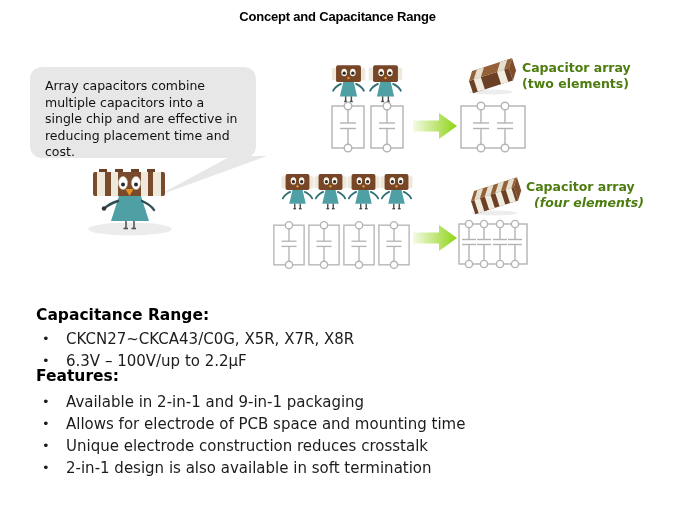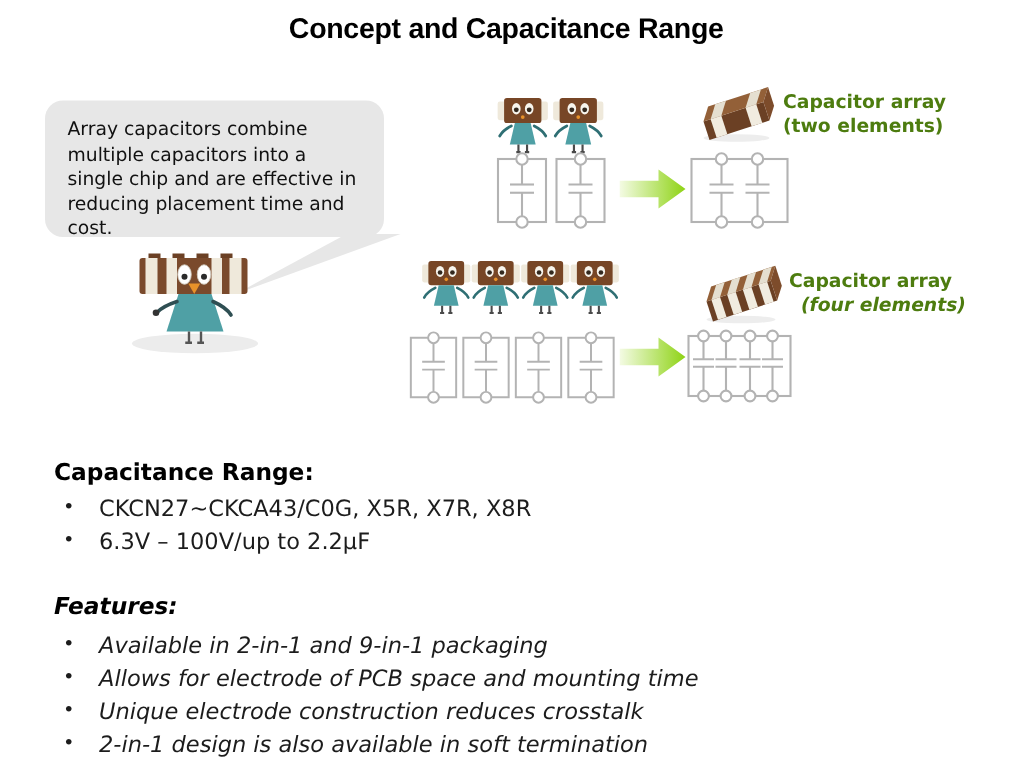--- a/index.html
+++ b/index.html
@@ -2,21 +2,21 @@
 <html><head>
 <meta charset="utf-8">
 <style>
   html,body{margin:0;padding:0;background:#fff;}
   .slide{
     position:relative;width:675px;height:506px;background:#ffffff;
     font-family:"DejaVu Sans",sans-serif;color:#1c1c1c;overflow:hidden;
   }
   .title{
     position:absolute;left:0;right:0;top:9px;margin:0;text-align:center;
-    font-family:"Liberation Sans",sans-serif;font-weight:bold;font-size:19px;
+    font-family:"Liberation Sans",sans-serif;font-weight:bold;font-size:13px;
     letter-spacing:-0.2px;color:#000;
   }
   .bubble{
     position:absolute;left:30px;top:67px;width:226px;height:91px;
     background:#e7e7e7;border-radius:12px;box-sizing:border-box;
     padding:11px 14px 0 15px;font-size:12.5px;line-height:16.5px;color:#111;
   }
   .bubble-tail{position:absolute;left:155px;top:156px;}
   .bird{position:absolute;left:85px;top:168px;}
   .row-chars{position:absolute;display:flex;}
@@ -33,21 +33,21 @@
   .combined2{position:absolute;left:457px;top:218px;}
   .array-label{
     position:absolute;font-weight:bold;font-size:12.5px;line-height:16px;
     color:#4d7c0f;white-space:nowrap;
   }
   .array-label.l1{left:522px;top:60px;}
   .array-label.l2{left:526px;top:179px;}
   .array-label.l2 .line2{padding-left:8px;font-style:italic;}
   .section{position:absolute;left:36px;width:600px;}
   .section.cap-range{top:306px;}
-  .section.features{top:395px;font-style:italic;}
+  .section.features{top:367px;}
   .section-heading{font-weight:bold;font-size:15.5px;line-height:18px;color:#000;}
   .section.cap-range .section-heading{margin-bottom:4px;}
   .section.features .section-heading{margin-bottom:6px;}
   .bullet-list{margin:0;padding:0;list-style:none;}
   .bullet-list li{display:flex;font-size:15px;line-height:22px;color:#1c1c1c;}
   .bullet-list .bullet{width:24px;padding-left:6px;flex:none;font-size:13px;}
   .defs-hidden{position:absolute;width:0;height:0;overflow:hidden;}
 </style>
 </head>
 <body>

